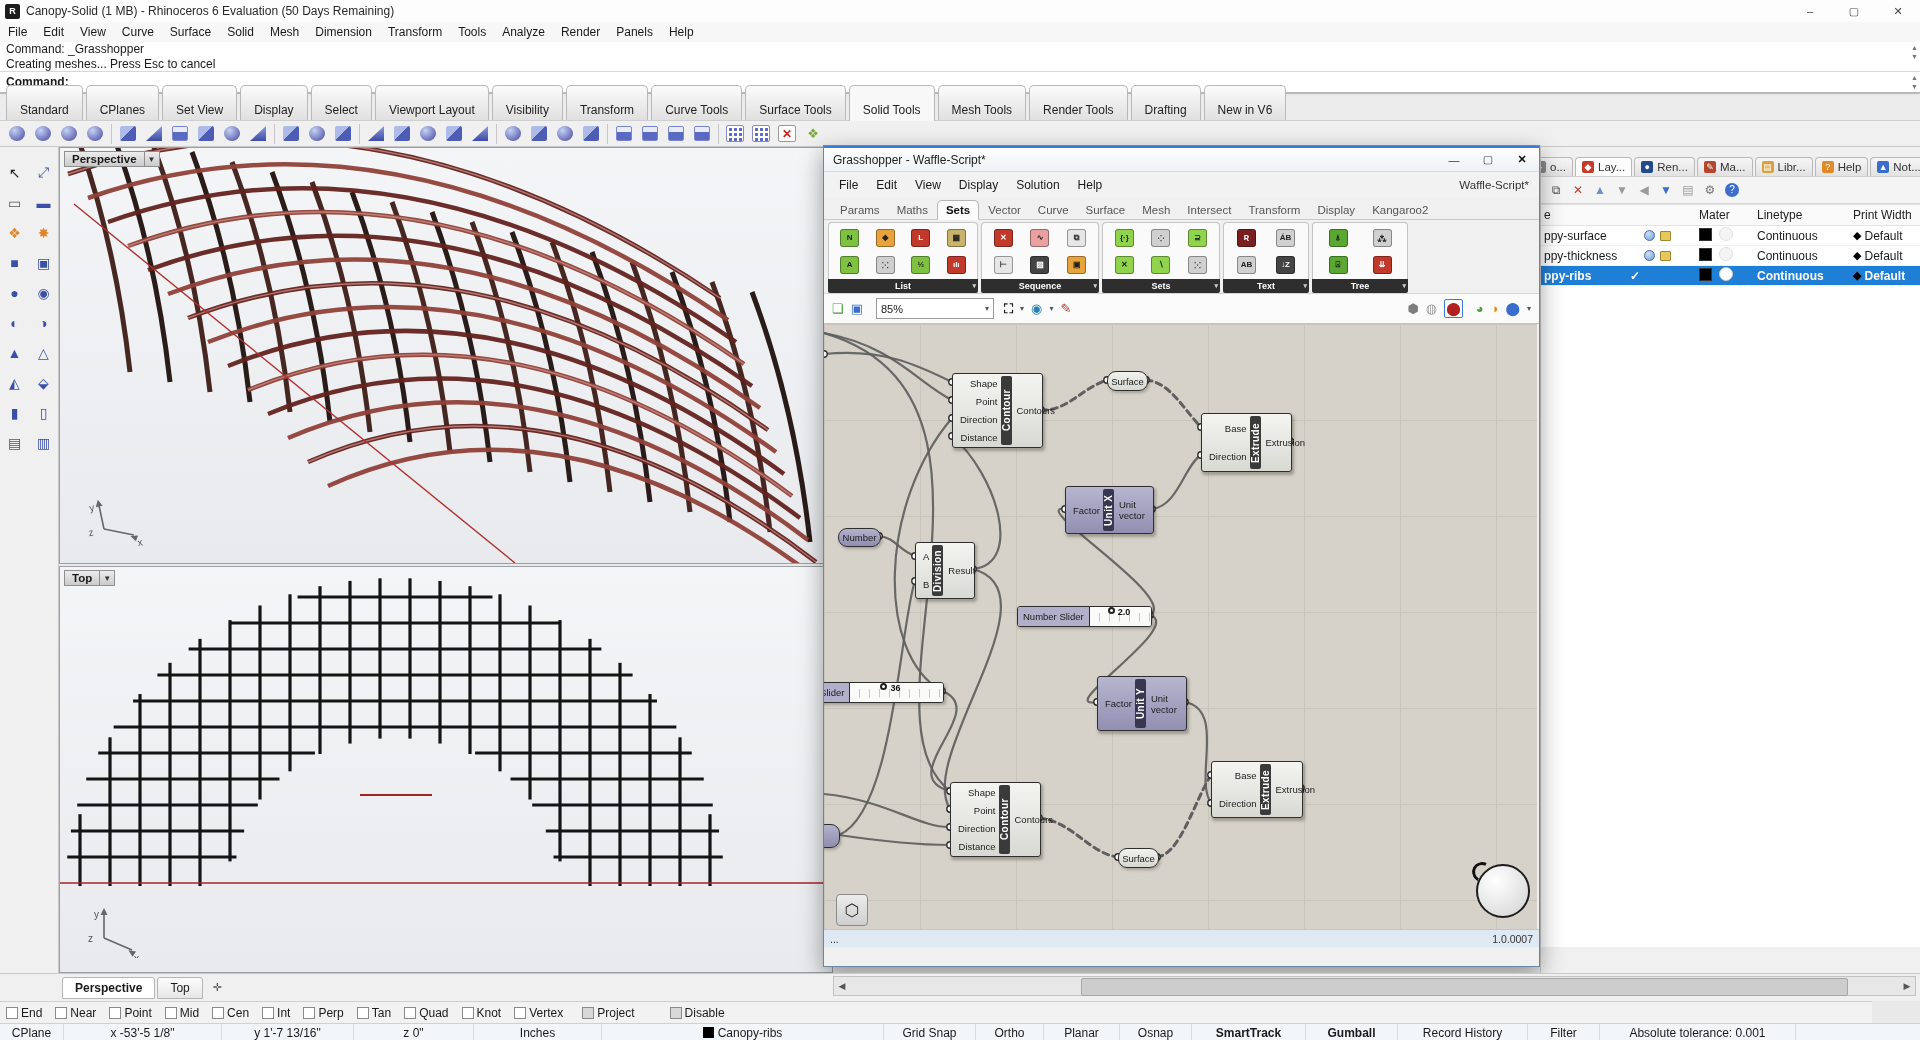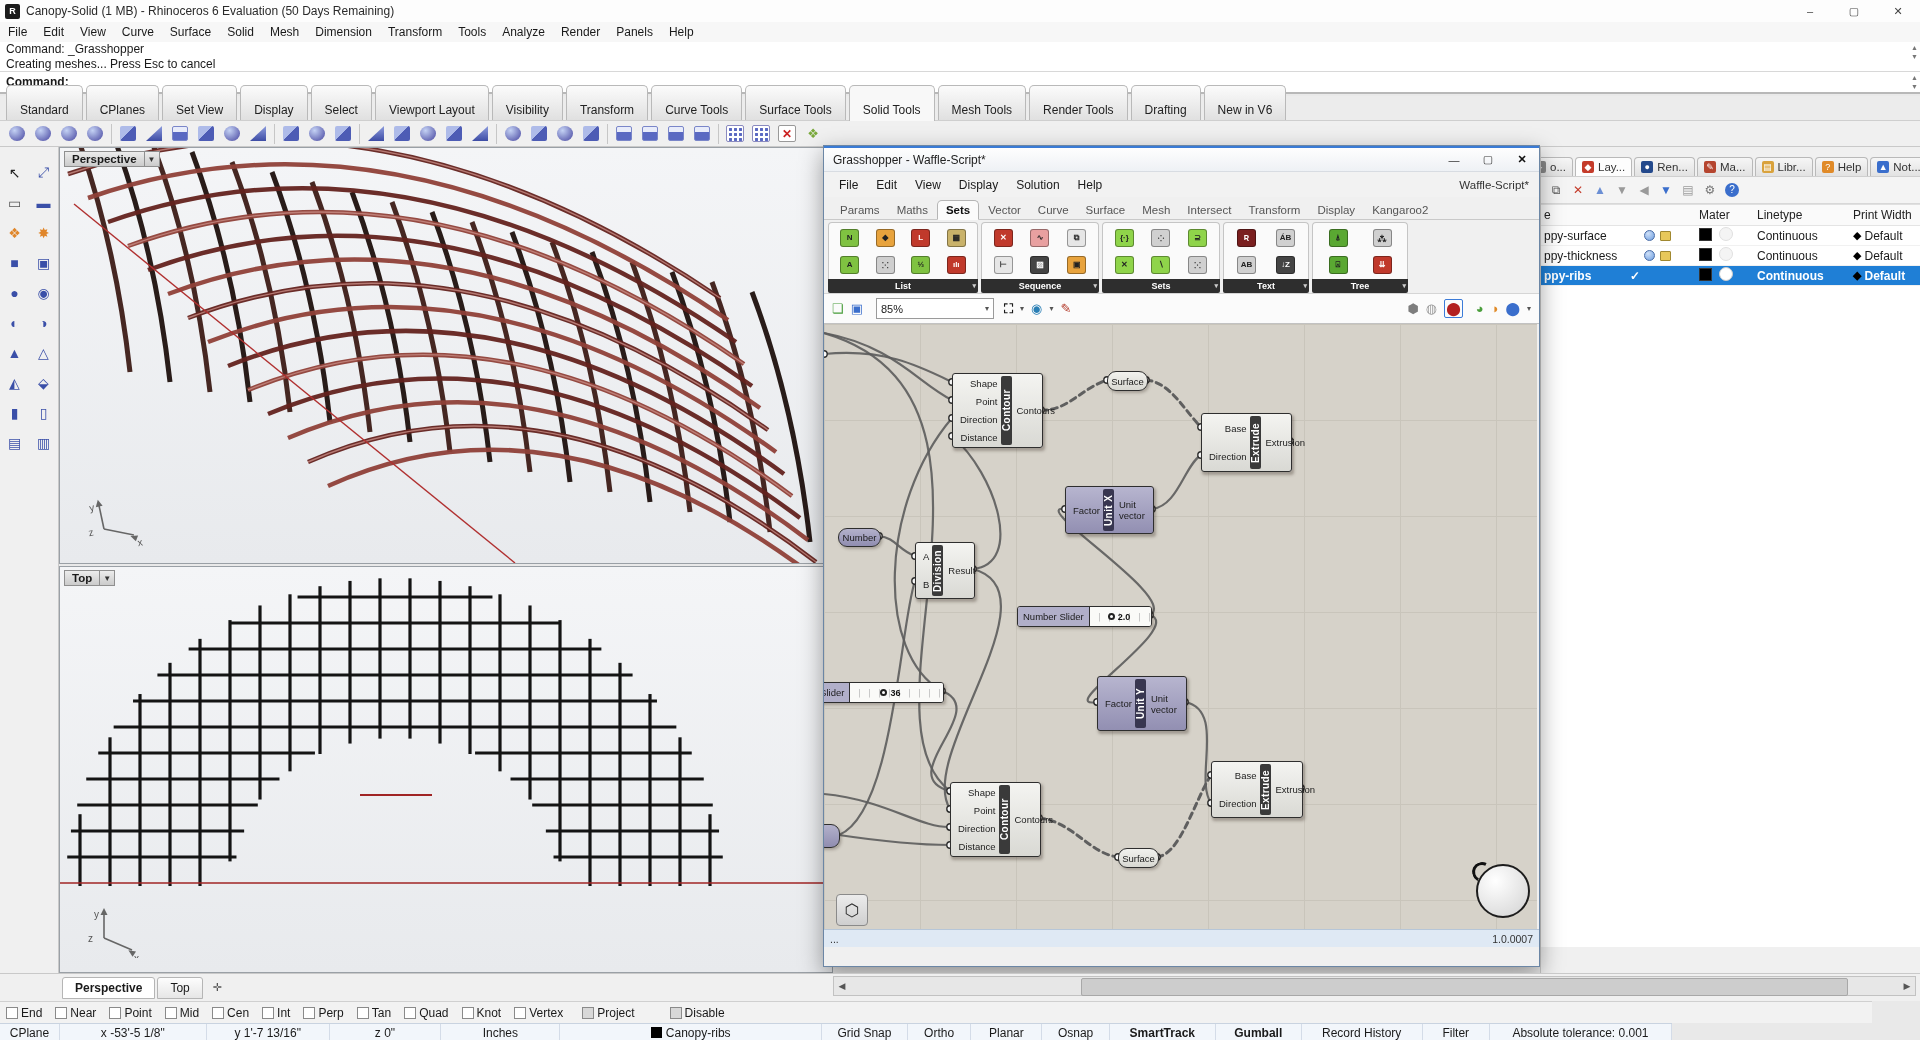--- a/index.html
+++ b/index.html
@@ -52,21 +52,21 @@
   #vptabs{left:0;top:973px;width:1920px;height:28px;background:#f0f0f0;border-top:1px solid #c9c9c9;display:flex;align-items:center;box-sizing:border-box;}
   .vpt{font-size:12px;padding:3px 12px;border:1px solid #b5b5b5;background:linear-gradient(#fdfdfd,#e6e6e6);margin-right:2px;border-radius:3px 3px 0 0;}
   .vpt.active{background:#fff;font-weight:bold;}
   #hscroll{position:absolute;left:833px;top:976px;width:1083px;height:20px;background:#e7e7e7;border:1px solid #c2c2c2;display:flex;align-items:center;box-sizing:border-box;}
   #hscroll .arr{width:16px;text-align:center;font-size:9px;color:#555;}
   #hscroll .thumb{position:absolute;left:247px;width:765px;top:1px;height:16px;background:#cdcdcd;border:1px solid #a8a8a8;border-radius:2px;}
   #osnaprow{left:0;top:1001px;width:1872px;height:22px;background:#f2f2f2;border-top:1px solid #d0d0d0;display:flex;align-items:center;padding-left:6px;box-sizing:border-box;font-size:12px;}
   .oscell{display:flex;align-items:center;margin-right:13px;}
   .oscheck{width:12px;height:12px;border:1px solid #8a8a8a;background:#fff;margin-right:3px;box-sizing:border-box;}
   .oscheck.gray{background:#d8d8d8;}
-  #statusbar{left:0;top:1023px;width:1672px;height:17px;background:#f2f6fb;border-top:1px solid #c9d3e0;display:flex;font-size:12px;align-items:stretch;}
+  #statusbar{left:0;top:1023px;width:1920px;height:17px;background:#f2f6fb;border-top:1px solid #c9d3e0;display:flex;font-size:12px;align-items:stretch;}
   .stcell{border-right:1px solid #d4dce8;display:flex;align-items:center;justify-content:center;white-space:nowrap;padding:0 4px;box-sizing:border-box;}
   .stcell.bold{font-weight:bold;}
   .stswatch{width:11px;height:11px;background:#000;margin-right:4px;}
 
   
   #rightpanel{left:1540px;top:147px;width:380px;height:826px;background:#f0f0f0;border-left:1px solid #c9c9c9;box-sizing:border-box;}
   #ptabs{display:flex;align-items:flex-end;height:26px;padding-top:3px;overflow:hidden;}
   .ptab{display:flex;align-items:center;font-size:11.5px;border:1px solid #b9b9b9;border-bottom:none;border-radius:4px 4px 0 0;background:linear-gradient(#f6f6f6,#e2e2e2);padding:3px 6px;margin-right:2px;white-space:nowrap;color:#333;}
   .ptab.active{background:#fdfdfd;}
   .ptab .pi{width:12px;height:12px;border-radius:2px;margin-right:4px;display:flex;align-items:center;justify-content:center;font-size:9px;color:#fff;}
@@ -114,21 +114,21 @@
   .node{position:absolute;border:1px solid #2e2e2e;border-radius:3px;background:linear-gradient(#f4f4f1,#d9d9d4);box-shadow:1.5px 2.5px 3px rgba(60,50,40,.35);display:flex;z-index:3;}
   .node .ins{display:flex;flex-direction:column;justify-content:space-around;padding:0 2px 0 7px;font-size:9.5px;color:#1c1c1c;align-items:flex-end;}
   .node .core{background:#3a3a3a;color:#fff;writing-mode:vertical-rl;transform:rotate(180deg);font-weight:bold;font-size:10px;display:flex;align-items:center;justify-content:center;border-radius:2px;margin:2px 1px;padding:1px 0;letter-spacing:.4px;}
   .node .outs{display:flex;align-items:center;padding:0 7px 0 4px;font-size:9.5px;color:#1c1c1c;}
   .node.purple{background:linear-gradient(#b7b5cf,#928fb2);}
   .node.purple .core{background:#383650;}
   .pill{position:absolute;border:1px solid #2e2e2e;border-radius:9px;background:linear-gradient(#f2f2ee,#d8d8d2);font-size:9.5px;display:flex;align-items:center;justify-content:center;box-shadow:1.5px 2px 3px rgba(60,50,40,.3);z-index:3;}
   .pill.purple{background:linear-gradient(#b3b1cb,#908db0);}
   .slider{position:absolute;border:1px solid #2e2e2e;border-radius:3px;display:flex;box-shadow:1.5px 2px 3px rgba(60,50,40,.3);z-index:3;overflow:hidden;}
   .slider .lab{background:#b1afc9;border-right:1px solid #2e2e2e;font-size:9.5px;display:flex;align-items:center;padding:0 5px;white-space:nowrap;}
-  .slider .rail{flex:1;background:#fafaf8;position:relative;background-image:repeating-linear-gradient(90deg,transparent 0 9px,#c9c9c9 9px 10px);background-size:100% 45%;background-position:0 55%;background-repeat:no-repeat;display:flex;align-items:center;}
+  .slider .rail{flex:1;background:#fafaf8;position:relative;background-image:repeating-linear-gradient(90deg,transparent 0 9px,#c9c9c9 9px 10px);background-size:100% 45%;background-position:0 55%;background-repeat:no-repeat;display:flex;align-items:flex-start;}
   .knob{width:7px;height:7px;border-radius:50%;border:2px solid #222;background:#fff;box-sizing:border-box;margin-right:3px;}
   .sliderval{font-size:9px;font-weight:bold;color:#111;}
   #ghlogo{position:absolute;border:1px solid #8a8a8a;border-radius:4px;background:linear-gradient(#ececec,#cfcfcf);display:flex;align-items:center;justify-content:center;font-size:17px;color:#2c2c2c;z-index:3;}
   #compass{position:absolute;border-radius:50%;background:radial-gradient(circle at 35% 30%,#ffffff,#d2d2d2);border:2px solid #1d1d1d;z-index:3;}
   #compass:before{content:"";position:absolute;left:-6px;top:-4px;width:14px;height:14px;border:3px solid #111;border-right-color:transparent;border-bottom-color:transparent;border-radius:50%;transform:rotate(-18deg);}
 </style>
 </head>
 <body>
 
 <div class="abs" id="titlebar">

